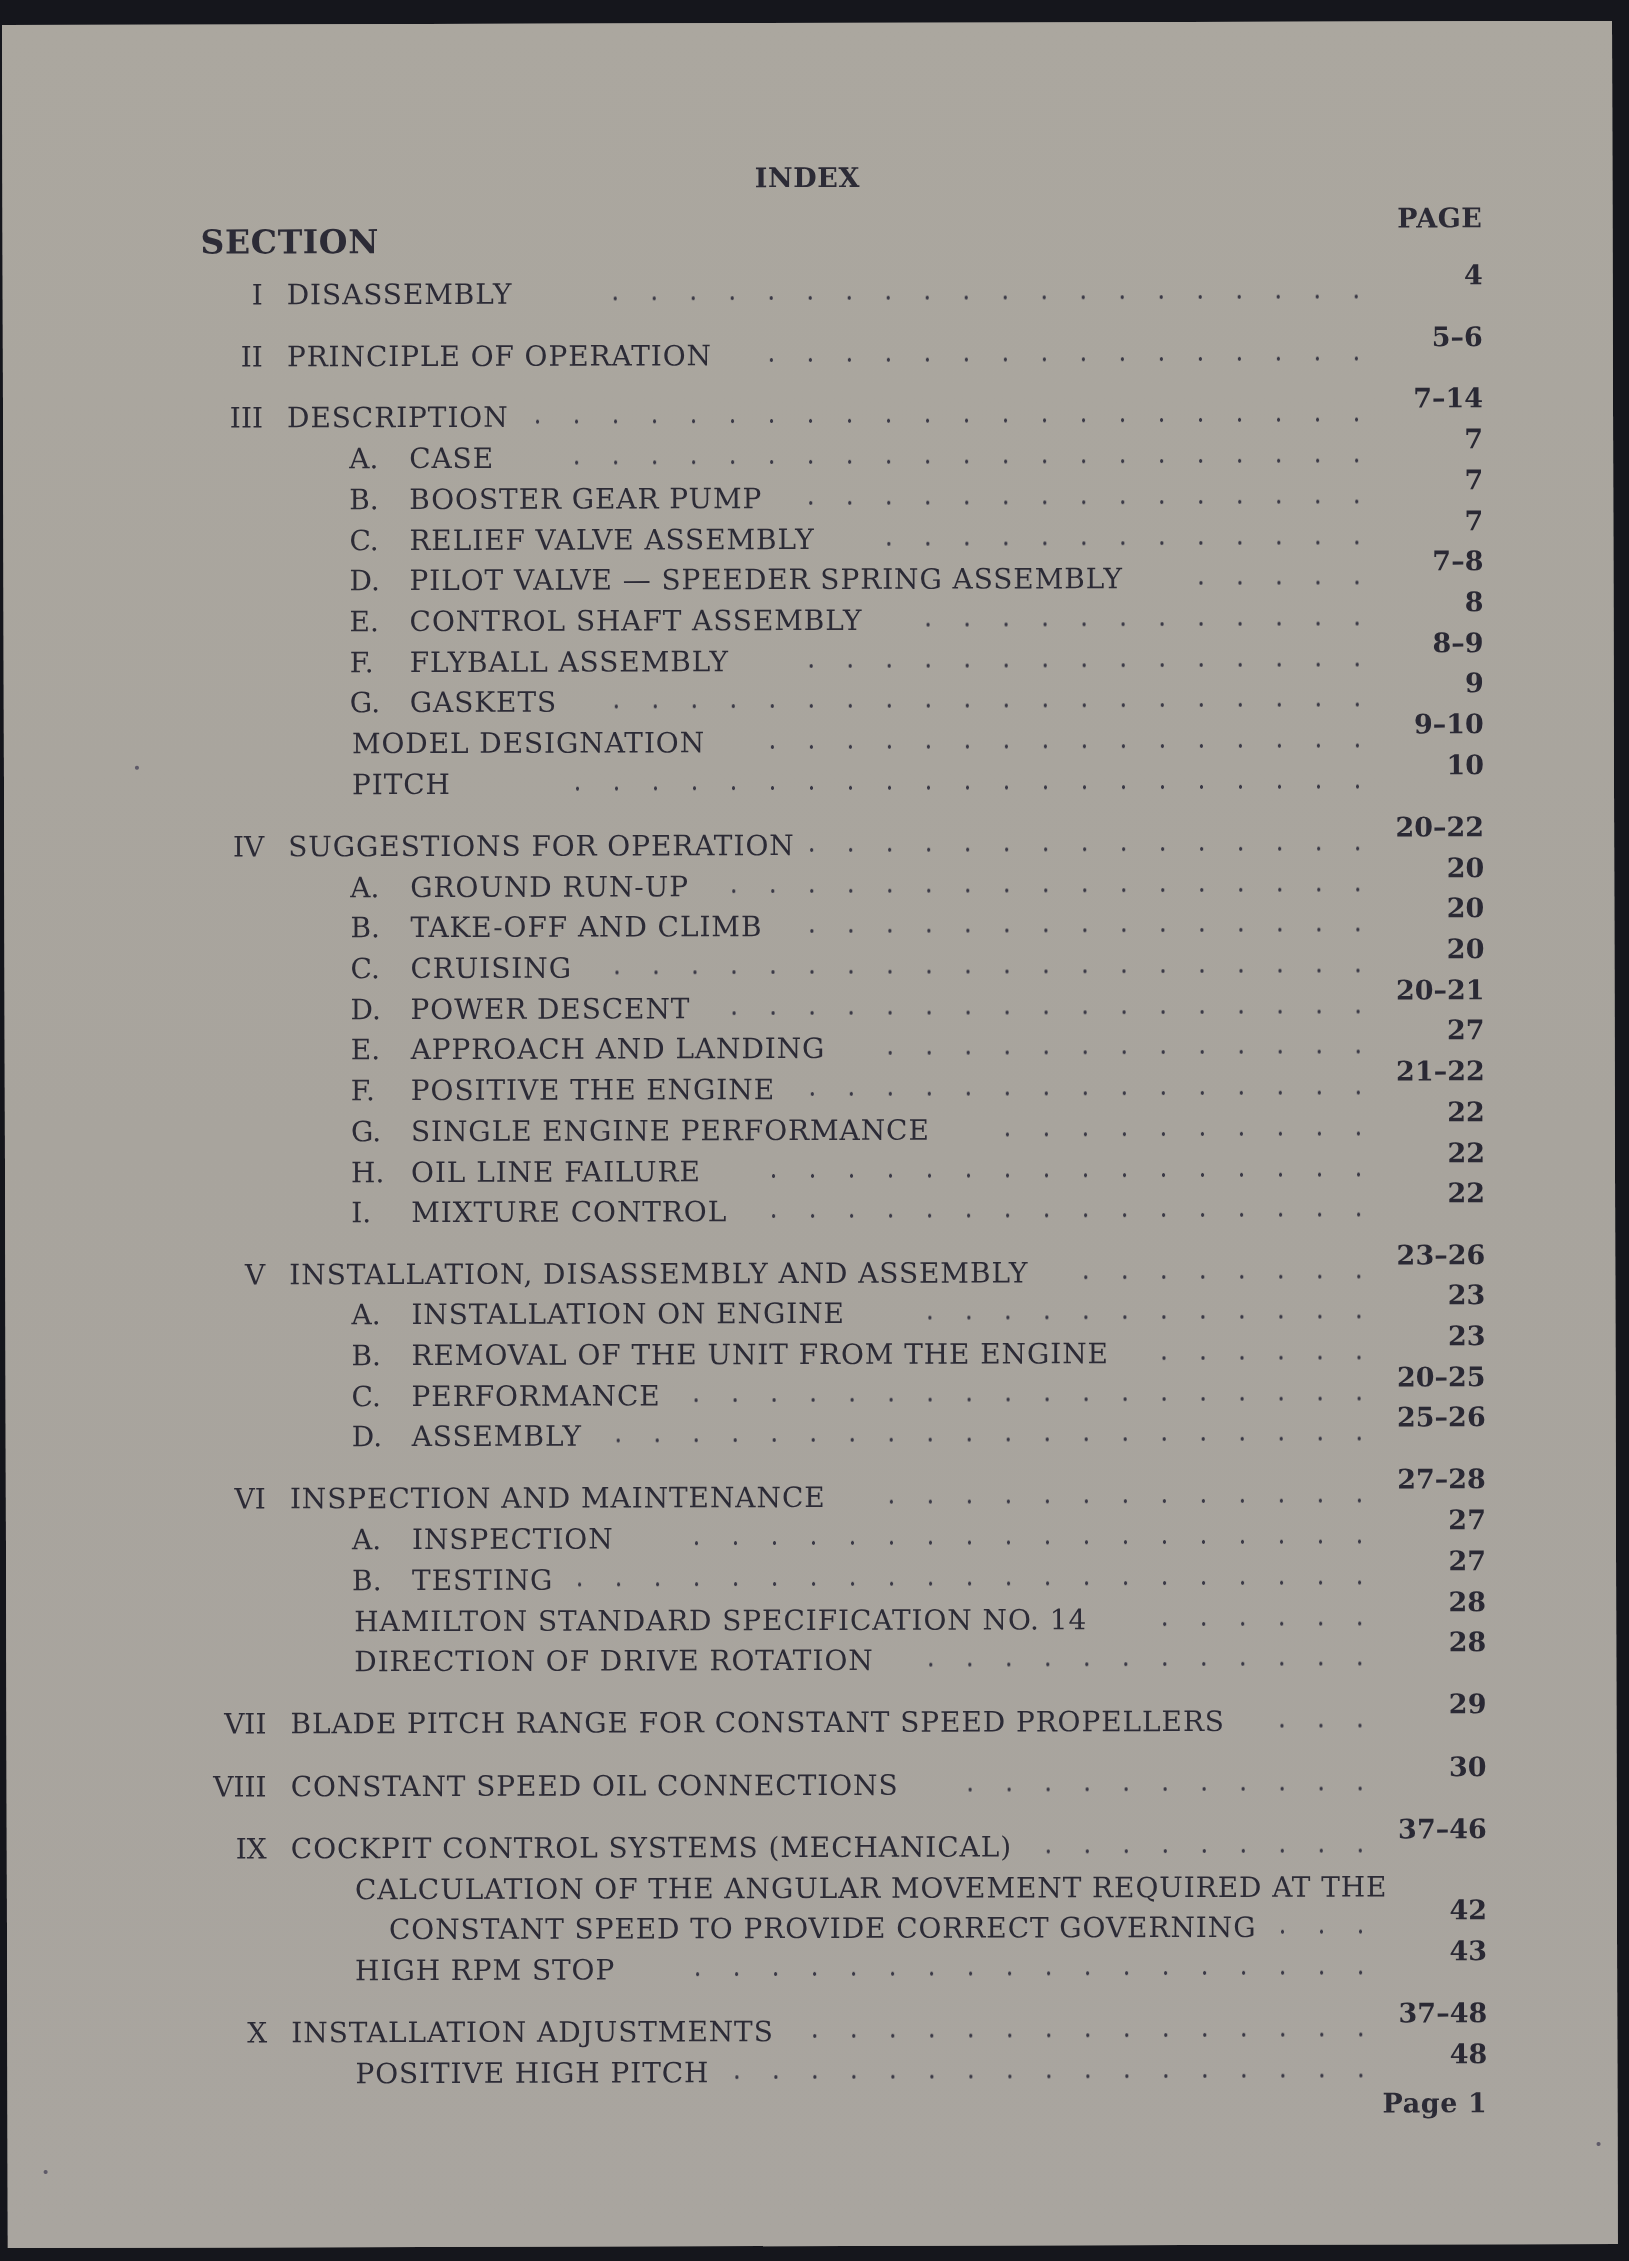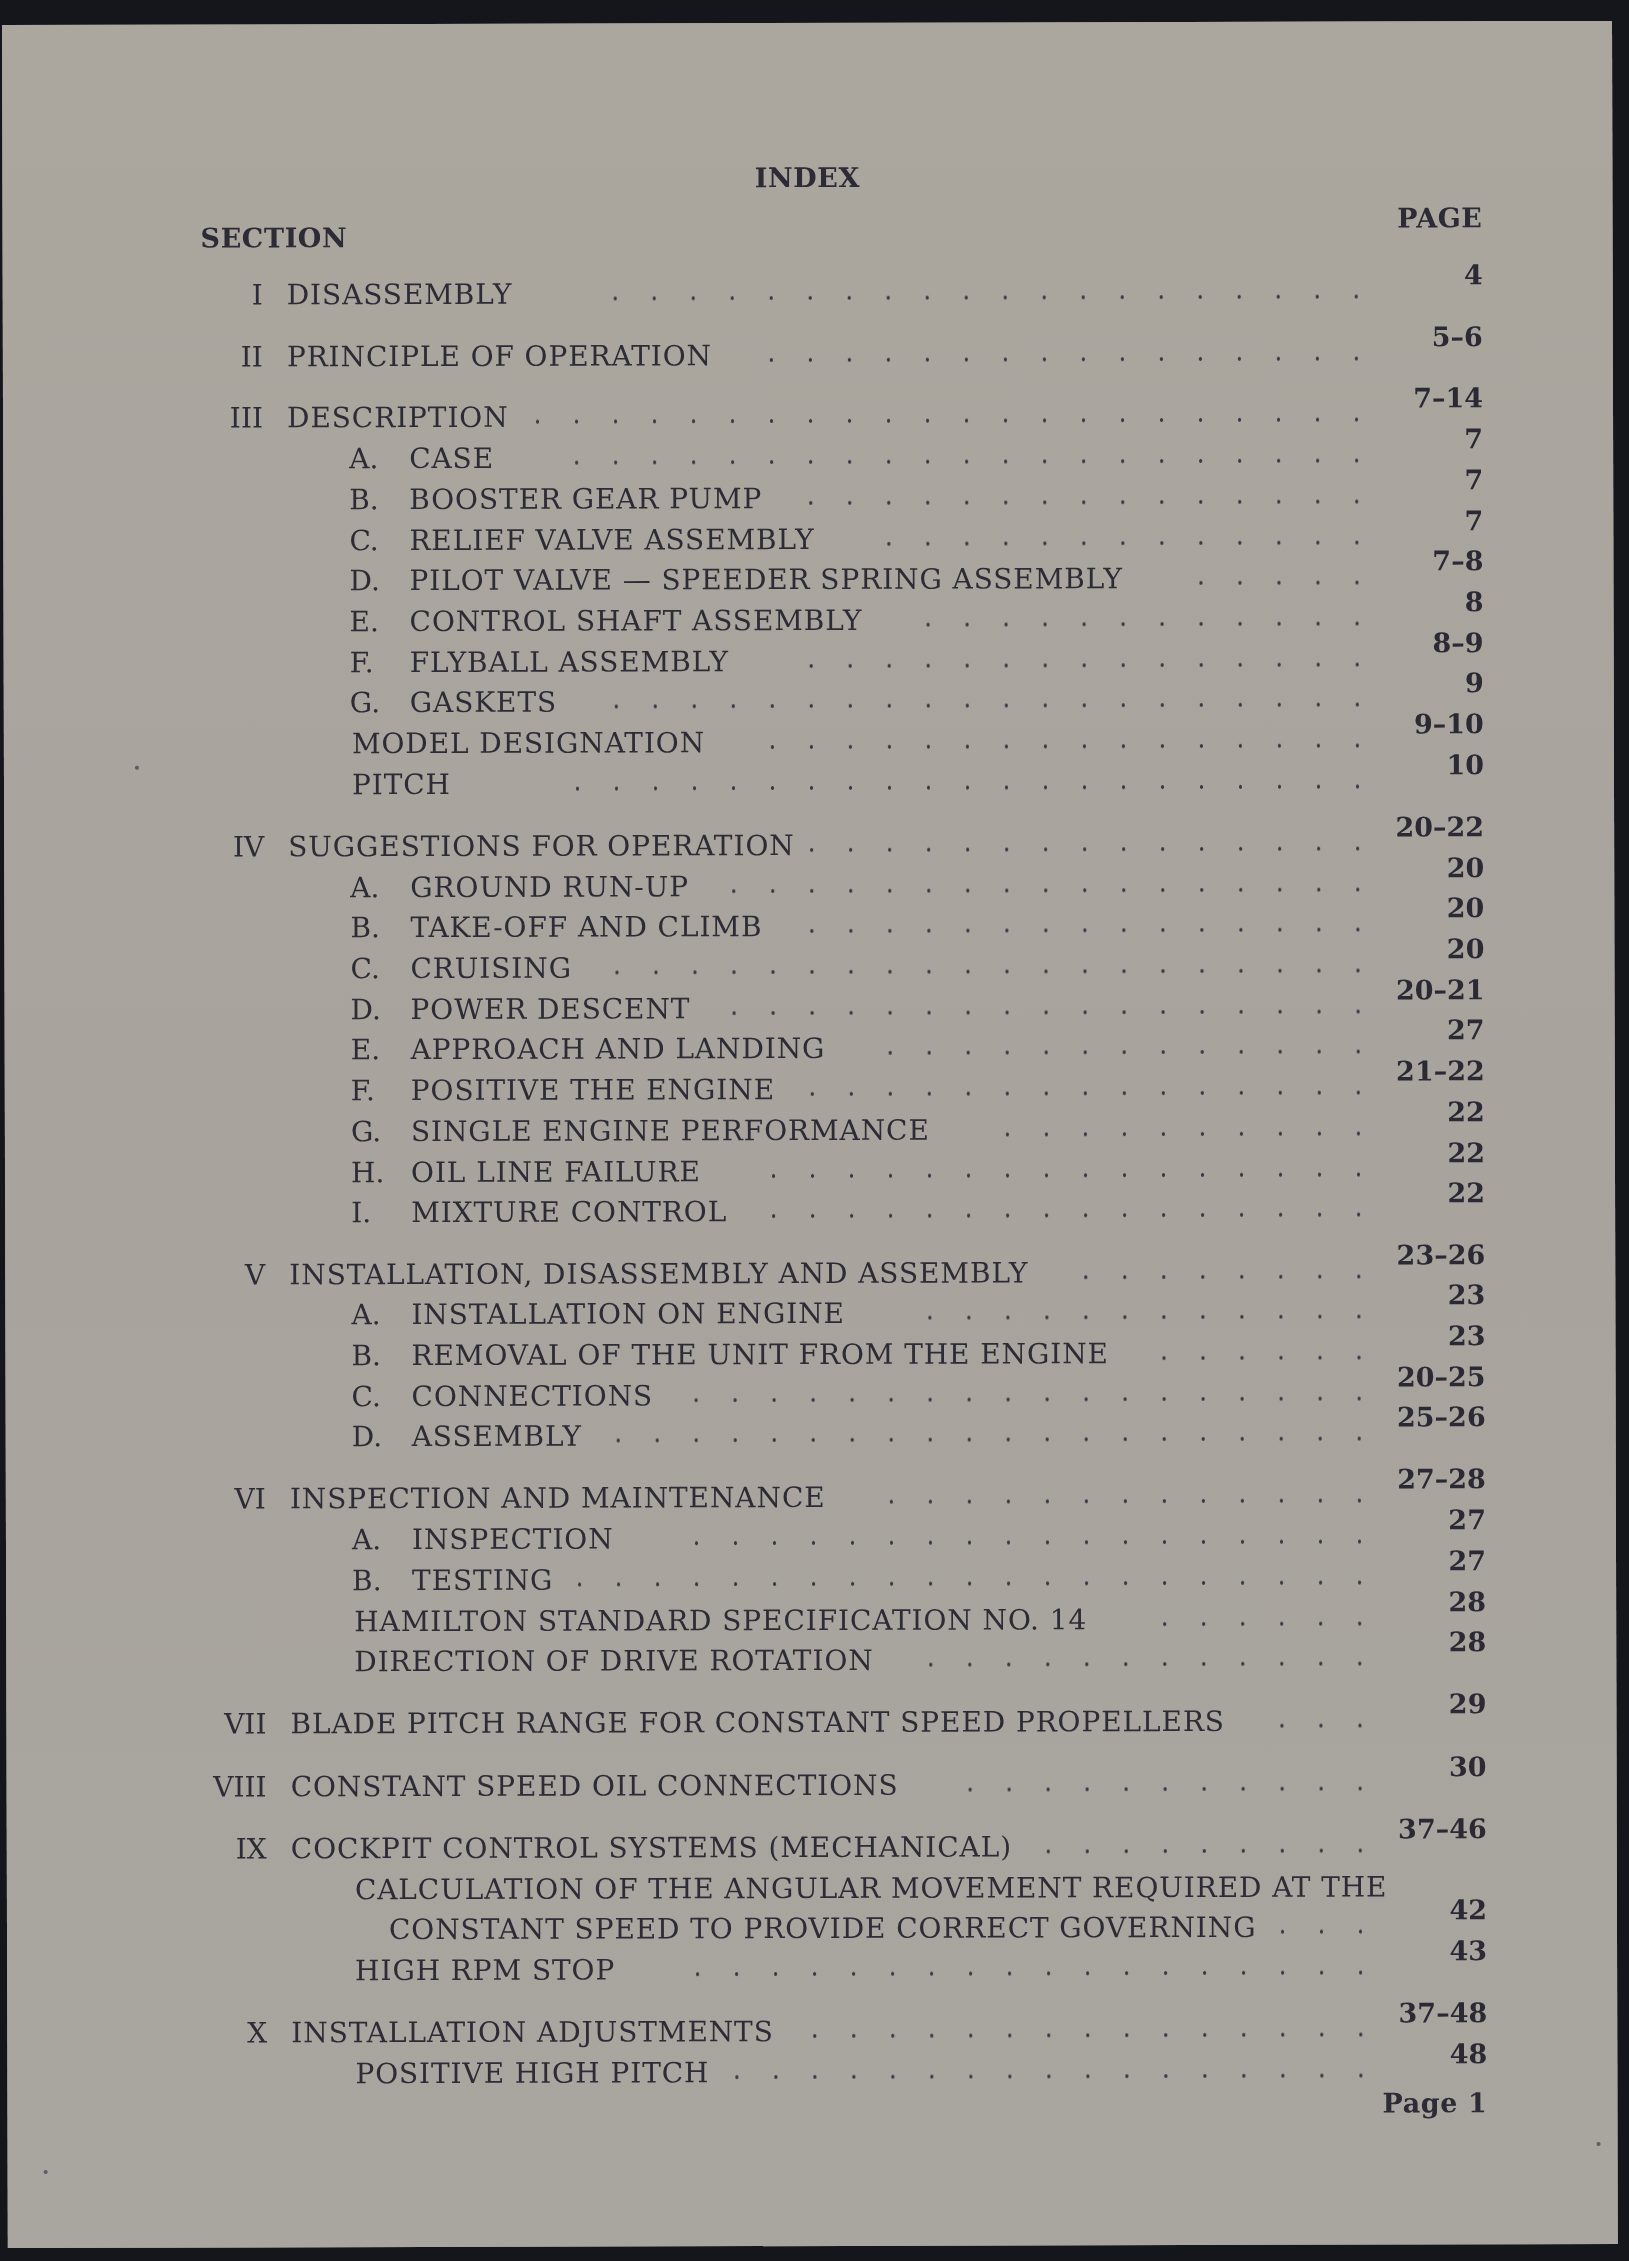--- a/index.html
+++ b/index.html
@@ -11,21 +11,21 @@
   }
   .page {
     position: absolute; left: 2.4px; top: 23px; width: 1610px; height: 2223px;
     background: #a9a59e;
     background-image: linear-gradient(180deg, #aba79f 0%, #a8a49d 50%, #a9a59f 100%);
     transform: rotate(-0.15deg);
     transform-origin: 50% 0%;
   }
   .abs { position: absolute; white-space: nowrap; }
   .index-title { left: 0; width: 1610px; text-align: center; top: 139px; font-size: 27px; font-weight: bold; letter-spacing: 0.6px; }
-  .section-head { left: 198px; top: 198px; font-size: 27px; font-weight: bold; letter-spacing: 0.6px; text-align: center; }
+  .section-head { left: 198px; top: 198px; font-size: 33px; font-weight: bold; letter-spacing: 0.6px; text-align: center; }
   .page-head { right: 130px; top: 181px; font-size: 27px; font-weight: bold; letter-spacing: 0.6px; }
   .row { position: absolute; left: 0; width: 1610px; height: 39px; }
   .row .num { position: absolute; right: 1350px; top: 0; font-size: 28px; text-align: right; white-space: nowrap; }
   .row .title { position: absolute; top: 0; font-size: 28px; white-space: nowrap; letter-spacing: 0.9px; }
   .row .lvl0 { left: 284px; }
   .row .letter { position: absolute; left: 346px; top: 0; font-size: 28px; }
   .row .lvl1 { left: 406px; }
   .row .lvl1b { left: 348px; }
   .row .lvl2 { left: 382px; }
   .row .leader {
@@ -190,21 +190,21 @@
         <span class="pg">23</span>
       </div>
       <div class="row" style="top: 1315px;">
         <span class="letter">B.</span>
         <span class="title lvl1">REMOVAL OF THE UNIT FROM THE ENGINE</span>
         <span class="leader" style="left: 1124px;"></span>
         <span class="pg">23</span>
       </div>
       <div class="row" style="top: 1356px;">
         <span class="letter">C.</span>
-        <span class="title lvl1">CONNECTIONS</span>
+        <span class="title lvl1">PERFORMANCE</span>
         <span class="leader" style="left: 662px;"></span>
         <span class="pg">20–25</span>
       </div>
       <div class="row" style="top: 1396px;">
         <span class="letter">D.</span>
         <span class="title lvl1">ASSEMBLY</span>
         <span class="leader" style="left: 608px;"></span>
         <span class="pg">25–26</span>
       </div>
       <div class="row" style="top: 1458px;">

